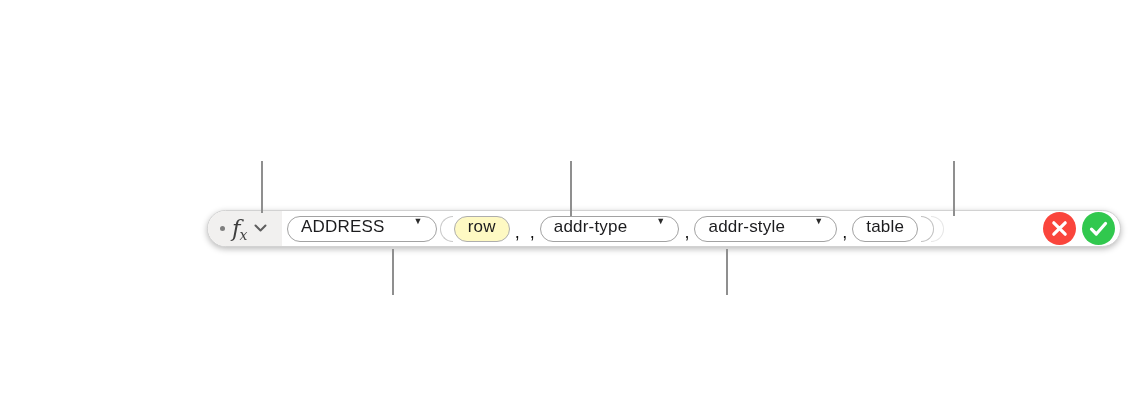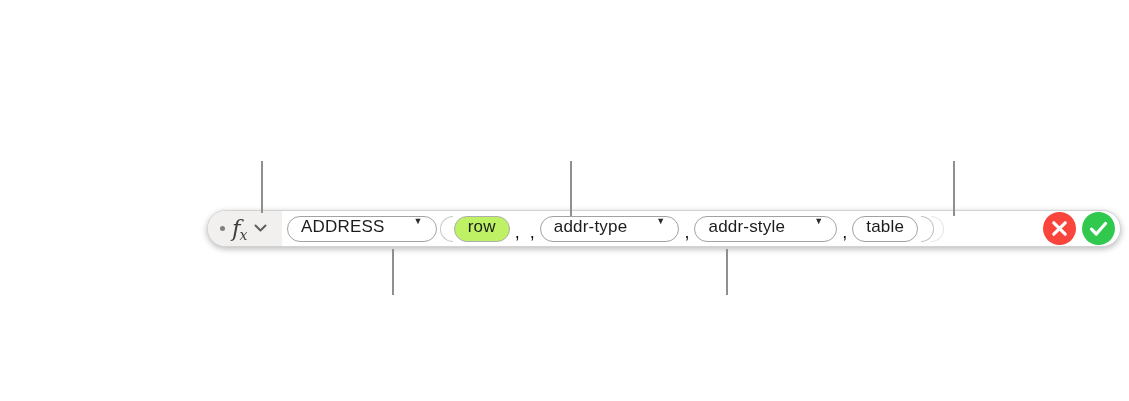--- a/index.html
+++ b/index.html
@@ -106,21 +106,21 @@
     white-space: nowrap;
     padding: 0 13px;
     cursor: default;
     gap: 20px;
   }
   .token.outlined {
     background: #ffffff;
     border: 1.5px solid #a2a2a2;
   }
   .token.selected {
-    background: #bef264;
+    background: #fef9c3;
     border: 1.5px solid #aeaeae;
   }
   .token.filled {
     background: #d8d8d8;
     border: 1.5px solid #a8a8a8;
   }
   .token .dropdown-arrow {
     font-size: 9px;
     color: #2b2b2b;
     margin-left: 9px;

